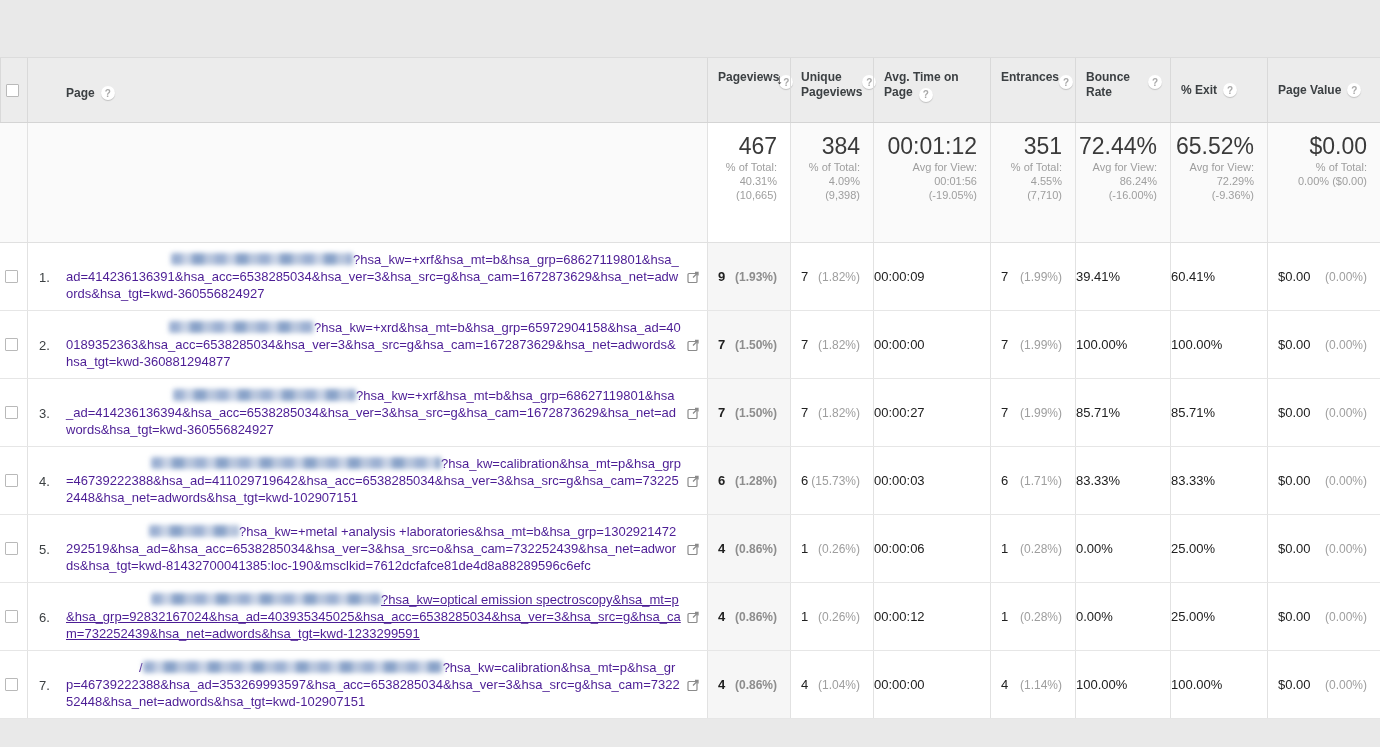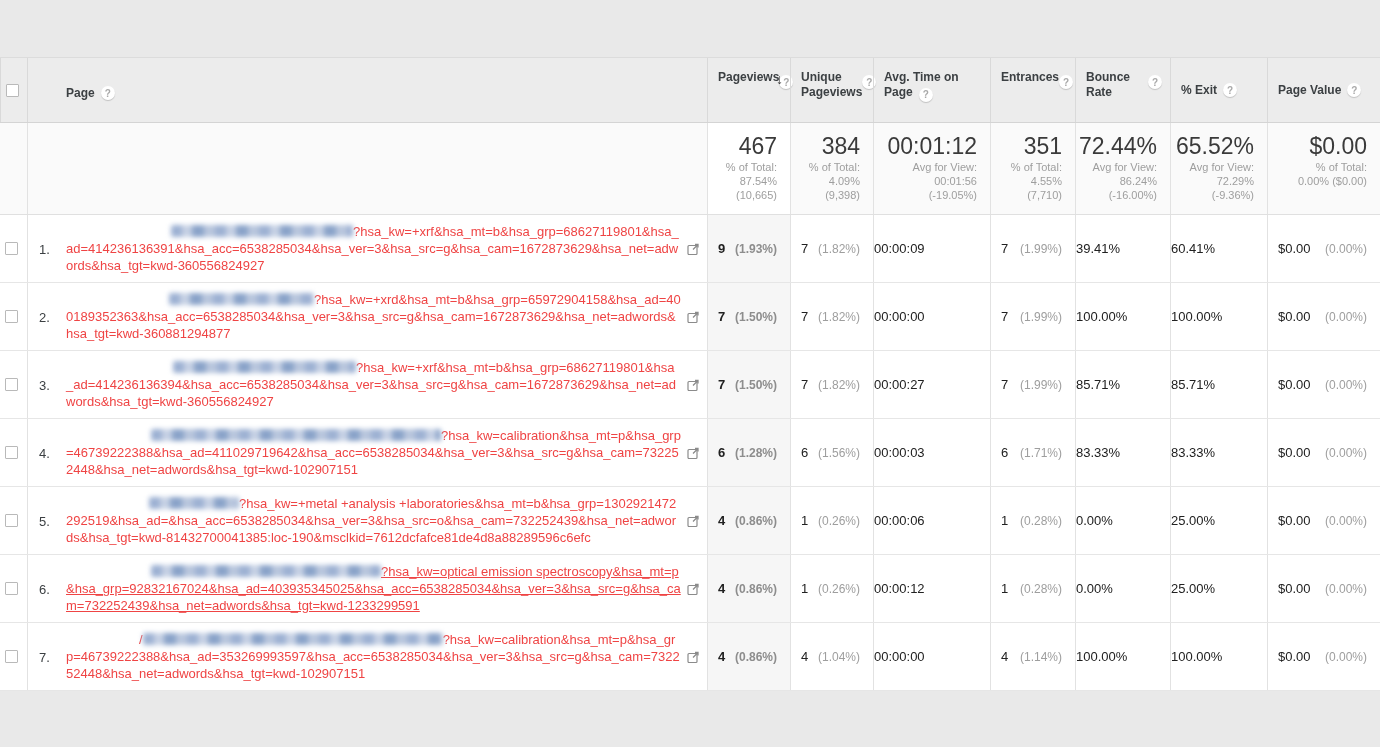--- a/index.html
+++ b/index.html
@@ -19,36 +19,36 @@
   .th-page { display:flex; align-items:center; height:100%; padding-left:38px; }
   .help { display:inline-flex; align-items:center; justify-content:center; width:14px; height:14px;
     border-radius:50%; background:#fff; color:#a9a9a9; font-size:10px; font-weight:bold;
     box-shadow:0 1px 1px rgba(0,0,0,.18); margin-left:6px; vertical-align:-2px; flex:0 0 14px; cursor:pointer; }
   .help.below { margin-left:0; margin-top:5px; }
   .sort-arrow { position:absolute; right:7px; top:14px; font-size:14px; color:#424242; }
   .hlabel { display:inline; }
   .hcol { display:flex; flex-direction:row; align-items:flex-start; }
 
   
-  .tsum { background:#fafafa; border-bottom:1px solid #e0e0e0; height:92px; }
+  .tsum { background:#fafafa; border-bottom:1px solid #e0e0e0; height:120px; }
   .tsum .c { padding:9px 13px 0 6px; display:flex; flex-direction:column; align-items:flex-end; }
   .tsum .c.sorted { background:#ffffff; }
   .sum-val { font-size:23px; color:#3a3a3a; line-height:28px; white-space:nowrap; }
   .sum-sub { font-size:11px; color:#9e9e9e; line-height:14px; text-align:right; white-space:nowrap;margin-left:16px; }
 
   
   .rows { background:#fff; }
   .trow { border-bottom:1px solid #e6e6e6; background:#fff; }
   .trow .c { display:flex; align-items:center; }
   .cell-check { justify-content:flex-start; padding-left:5px; }
   .checkbox { width:13px; height:13px; border:1px solid #b9b9b9; border-radius:1px; background:#fff; cursor:pointer; }
   .cell-page { padding:8px 26px 8px 38px; position:relative; }
   .row-num { position:absolute; left:11px; top:50%; transform:translateY(-50%);
     font-size:13px; color:#3c4043; width:22px; text-align:left; }
-  .page-link { display:block; width:620px; font-size:13px; line-height:17px; color:#ef4444;
+  .page-link { display:block; width:620px; font-size:13px; line-height:17px; color:#4c1d95;
     word-break:break-all; text-decoration:none; cursor:pointer; }
   .redacted { display:inline-block; height:12px; border-radius:2px; vertical-align:-1px;
     background:repeating-linear-gradient(90deg,#9db1d3 0 11px,#c6d1e4 11px 21px,#8aa3c9 21px 33px,#b8c6dd 33px 44px);
     filter:blur(2.5px); }
   .ext-icon { position:absolute; right:7px; top:50%; transform:translateY(-50%); cursor:pointer; display:flex; }
   .cell-pair { justify-content:space-between; padding:0 13px 0 10px; }
   .cell-pair.sorted { background:#f6f6f6; }
   .cell-right { justify-content:flex-start; padding-right:13px; }
   .mval { font-size:13px; color:#212121; }
   .mval.b { font-weight:bold; }
@@ -105,21 +105,21 @@
       <span class="help">?</span>
     </div>
   </div>
 
   <div class="grid tsum">
     <div class="c nolb" style="border-left:none;background:#fafafa;"></div>
     <div class="c" style="background:#fafafa;"></div>
     <div class="c sorted">
       <span class="sum-val">467</span>
       <span class="sum-sub">% of Total:</span>
-      <span class="sum-sub">87.54%</span>
+      <span class="sum-sub">40.31%</span>
       <span class="sum-sub">(10,665)</span>
     </div>
     <div class="c">
       <span class="sum-val">384</span>
       <span class="sum-sub">% of Total:</span>
       <span class="sum-sub">4.09%</span>
       <span class="sum-sub">(9,398)</span>
     </div>
     <div class="c">
       <span class="sum-val">00:01:12</span>
@@ -297,21 +297,21 @@
             <path d="M6 7 L11 2 M8 2 h3 v3" fill="none" stroke="#8b8b8b" stroke-width="1.3"></path>
           </svg>
         </span>
       </div>
       <div class="c cell-pair sorted">
         <span class="mval b">6</span>
           <span class="mpct b">(1.28%)</span>
       </div>
       <div class="c cell-pair">
         <span class="mval">6</span>
-          <span class="mpct">(1.56%)</span>
+          <span class="mpct">(15.73%)</span>
       </div>
       <div class="c cell-right">
         <span class="mval">00:00:03</span>
       </div>
       <div class="c cell-pair">
         <span class="mval">6</span>
           <span class="mpct">(1.71%)</span>
       </div>
       <div class="c cell-right">
         <span class="mval">83.33%</span>

